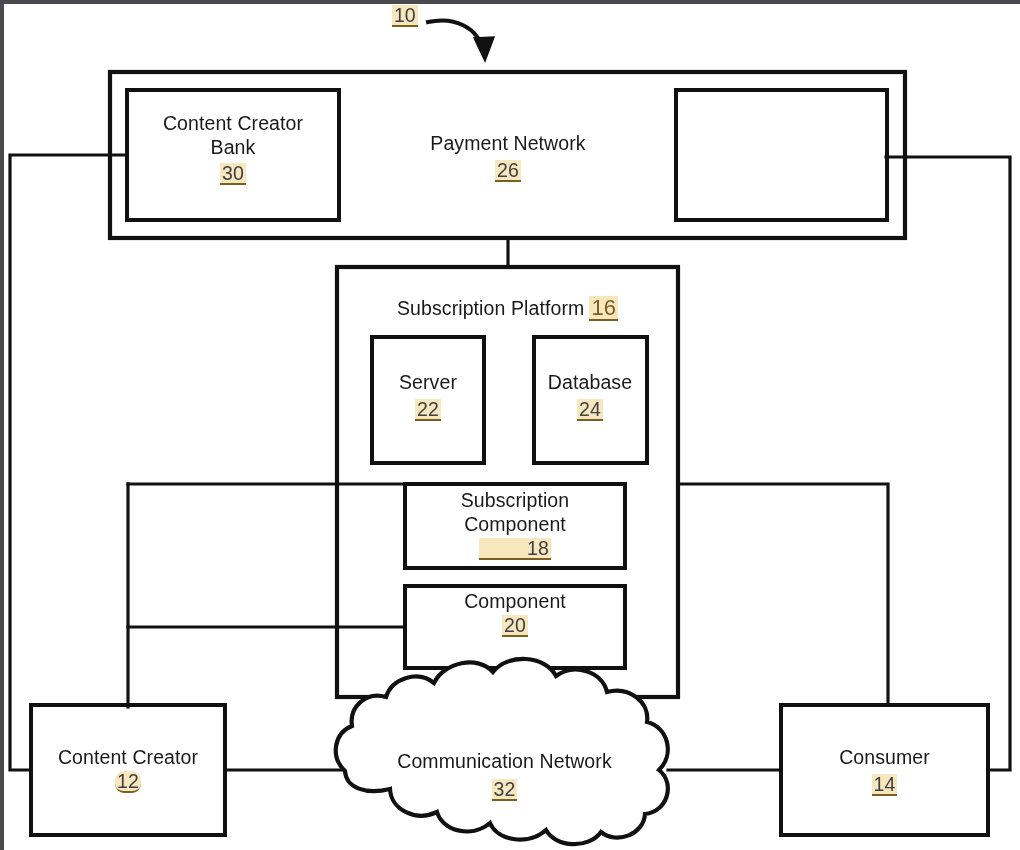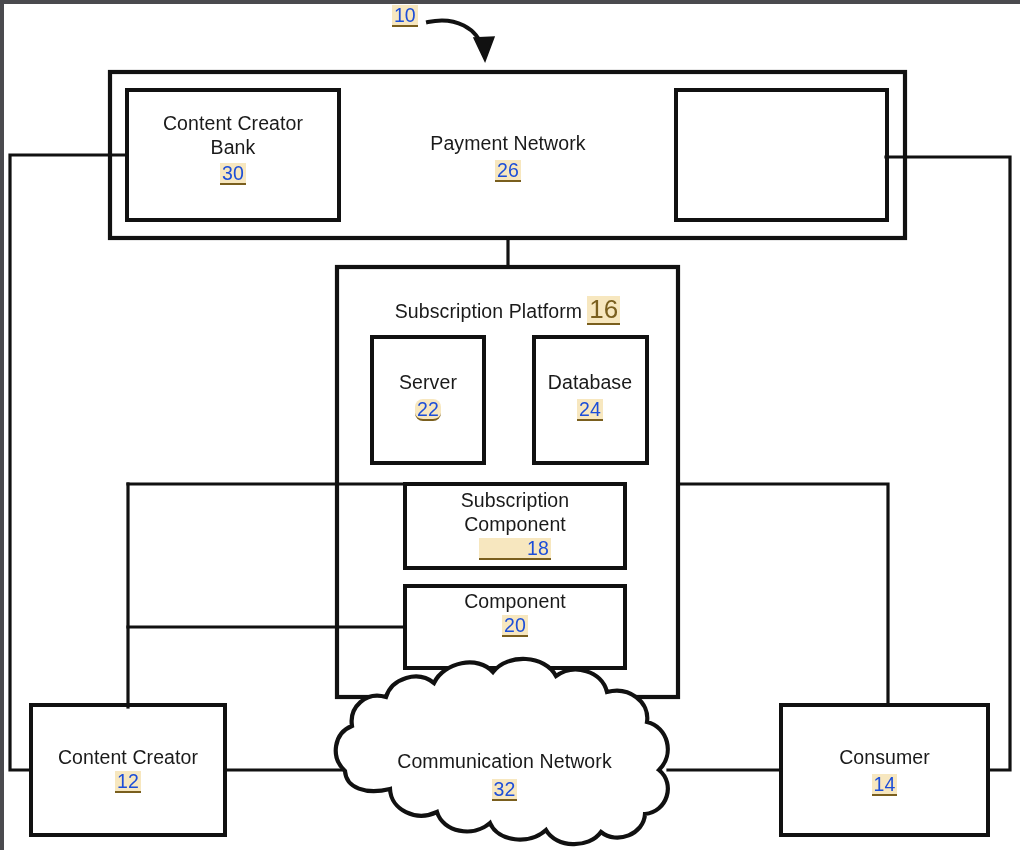--- a/index.html
+++ b/index.html
@@ -33,35 +33,35 @@
     text-align: center;
     line-height: 1.22;
     font-size: 19.5px;
     letter-spacing: 0.1px;
     white-space: nowrap;
   }
   .lbl .line { display: block; }
   .ref {
     display: inline-block;
     background: #f7e7bf;
-    color: #1d4ed8;
+    color: #404040;
     border-bottom: 2px solid #7a5f1e;
     padding: 0 2px 0px 2px;
     line-height: 1.05;
     font-size: 19.5px;
   }
   .ref-inline {
     display: inline-block;
     background: #f7e7bf;
     color: #7a5f1e;
     border-bottom: 2px solid #7a5f1e;
     padding: 0 2px;
     line-height: 1.05;
     margin-left: 5px;
-    font-size: 26px;
+    font-size: 22px;
   }
   .fig-num {
     position: absolute;
     font-size: 19.5px;
   }
 </style>
 </head>
 <body>
 
 <div id="page">
@@ -145,42 +145,42 @@
     <span class="ref" style="margin-top:3px;">30</span>
   </div>
 
 
   <div class="lbl" style="left:337px; top:296px; width:341px;">
     <span>Subscription Platform</span><span class="ref-inline">16</span>
   </div>
 
   <div class="lbl" style="left:372px; top:371px; width:112px;">
     <span class="line">Server</span>
-    <span class="ref" style="margin-top:4px;border-radius:8px;">22</span>
+    <span class="ref" style="margin-top:4px;">22</span>
   </div>
 
   <div class="lbl" style="left:528px; top:371px; width:124px;">
     <span class="line">Database</span>
     <span class="ref" style="margin-top:4px;">24</span>
   </div>
 
   <div class="lbl" style="left:405px; top:489px; width:220px;">
     <span class="line">Subscription</span>
     <span class="line">Component</span>
     <span class="ref" style="margin-top:1px;padding-left:48px;">18</span>
   </div>
 
   <div class="lbl" style="left:405px; top:590px; width:220px;">
     <span class="line">Component</span>
     <span class="ref" style="margin-top:1px;">20</span>
   </div>
 
   <div class="lbl" style="left:31px; top:746px; width:194px;">
     <span class="line">Content Creator</span>
-    <span class="ref" style="">12</span>
+    <span class="ref" style="border-radius:9px;">12</span>
   </div>
 
   <div class="lbl" style="left:781px; top:746px; width:207px;">
     <span class="line">Consumer</span>
     <span class="ref" style="margin-top:4px;">14</span>
   </div>
 
   <div class="lbl" style="left:367px; top:750px; width:275px;">
     <span class="line">Communication Network</span>
     <span class="ref" style="margin-top:5px;">32</span>

